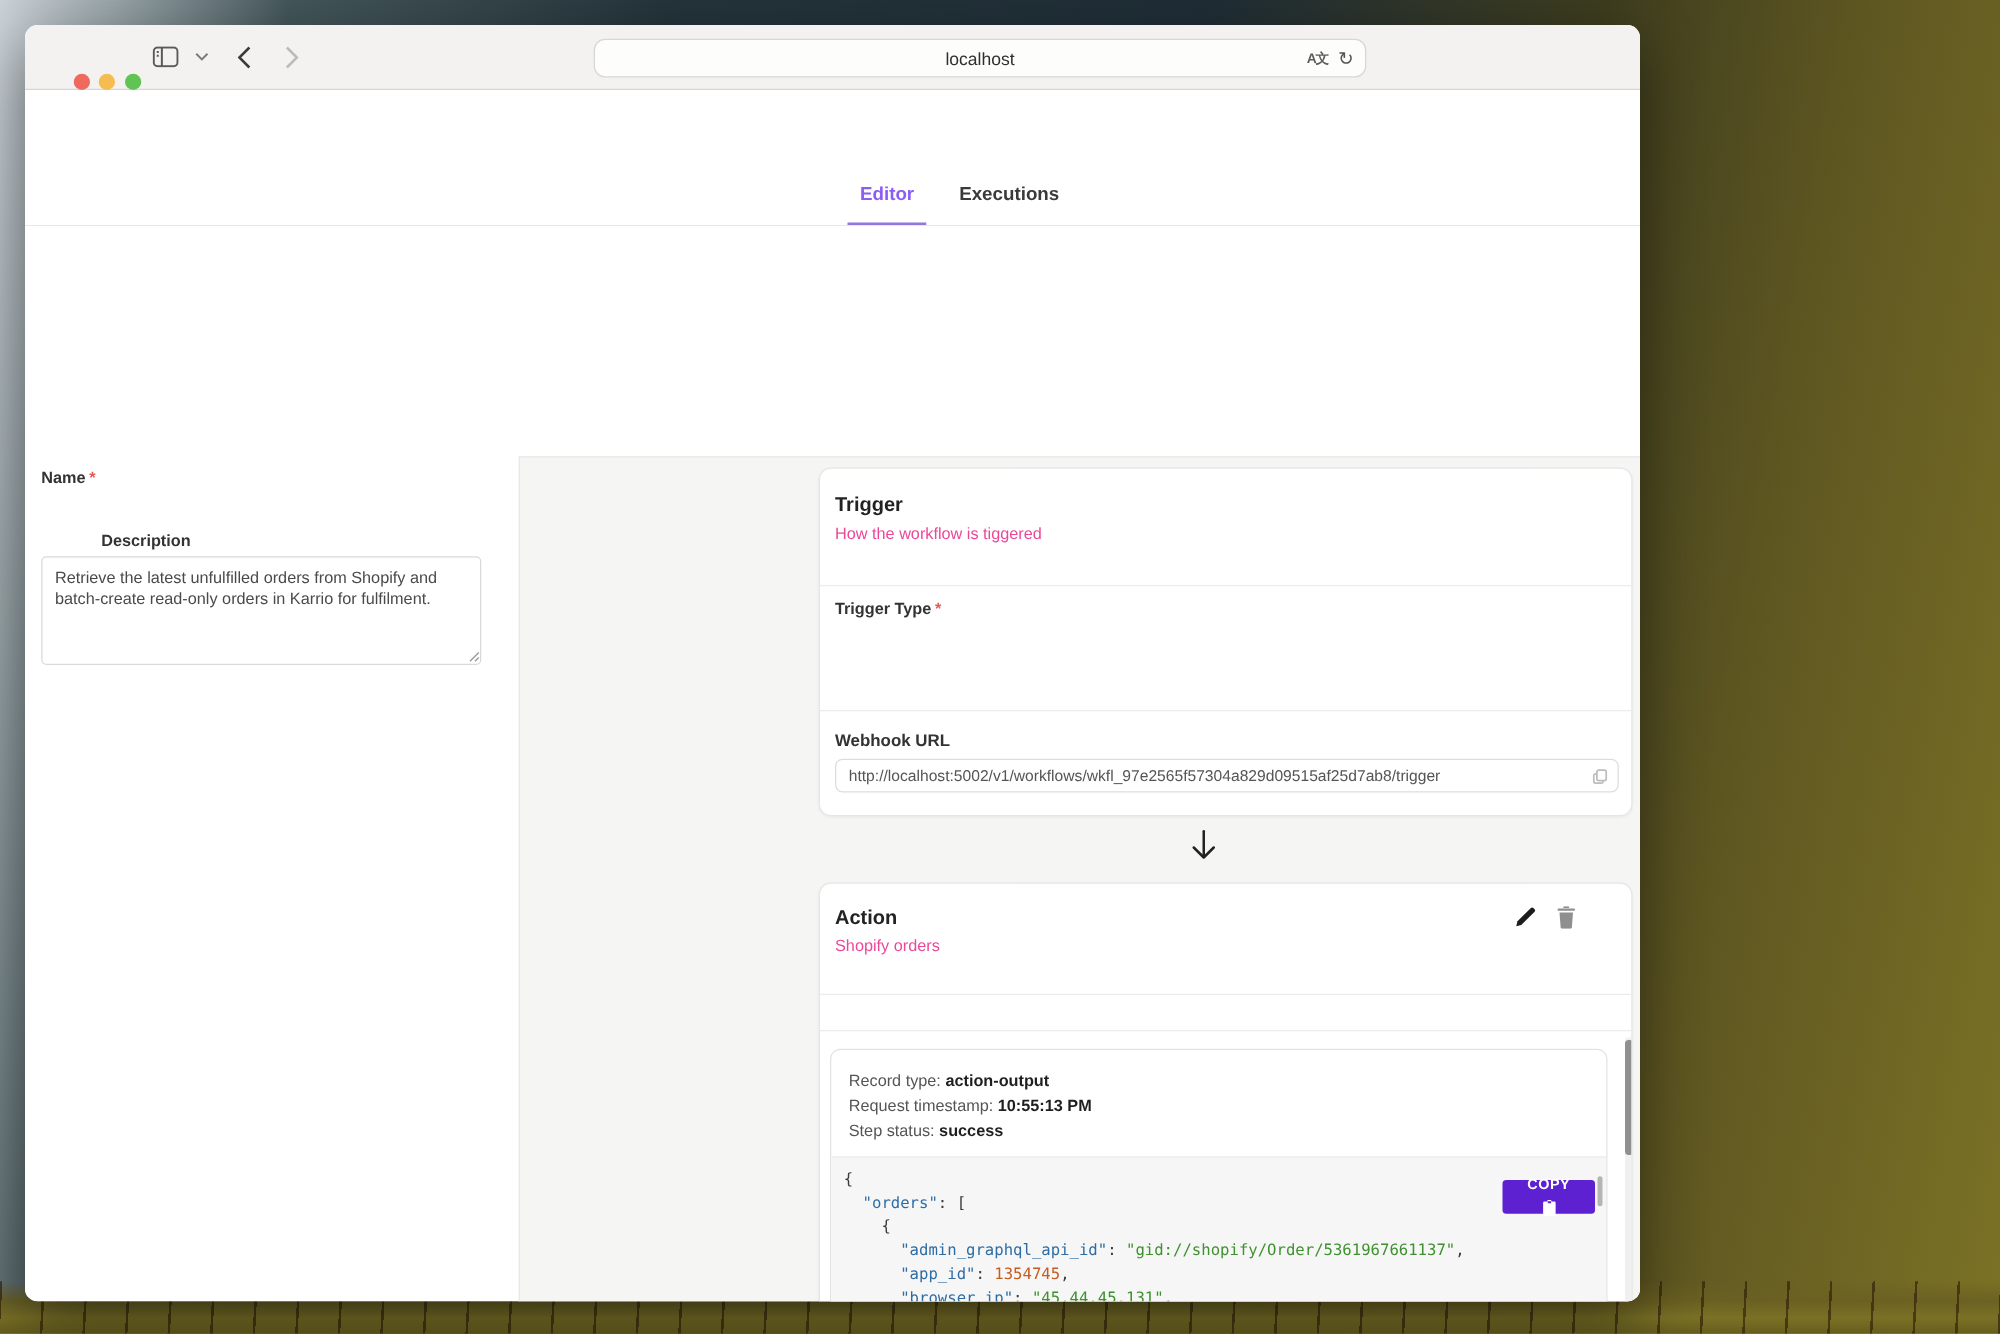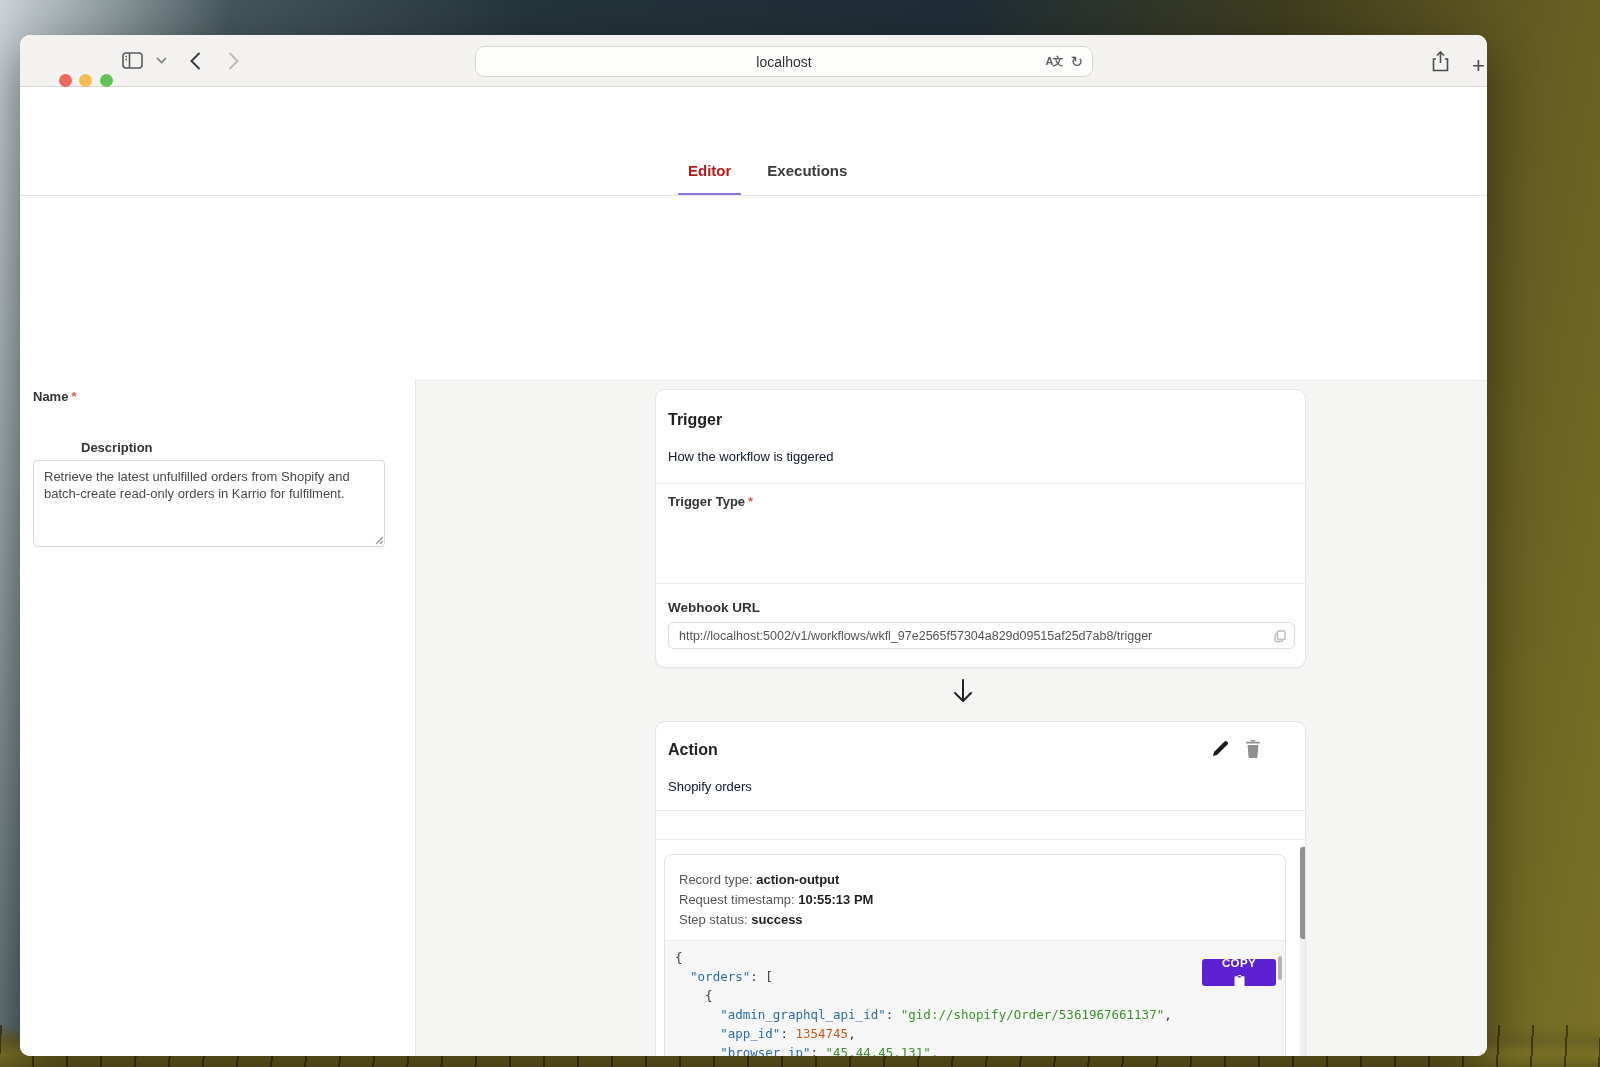--- a/index.html
+++ b/index.html
@@ -11,21 +11,21 @@
       linear-gradient(100deg, #ccd2d8 0%, #9aa6aa 5%, #44565a 13%, #24343b 30%, #1f2d36 54%, #3e3d1e 72%, #5f5721 84%, #7b7226 100%);
     overflow: hidden;
   }
   .ground {
     position:absolute; left:0; right:0; bottom:0; height:42px;
     background-image:
       repeating-linear-gradient(93deg, rgba(48,30,8,.65) 0 2px, transparent 2px 34px),
       linear-gradient(180deg, rgba(100,90,32,0) 0%, rgba(106,96,34,.92) 38%, #7a7126 70%, #665d1e 100%);
   }
   .win {
-    position:absolute; left:20px; top:35px; width:1467px; height:1021px;
+    position:absolute; left:20px; top:20px; width:1292px; height:1021px;
     background:#fff; border-radius:10px; overflow:hidden;
     box-shadow: 0 18px 50px rgba(0,0,0,.45);
   }
   
   .chrome {
     position:absolute; left:0; top:0; right:0; height:52px;
     background:#f3f2f0; border-bottom:1px solid #d8d6d3;
   }
   .light { position:absolute; top:39px; width:13px; height:13px; border-radius:50%; }
   .l-red { left:39px; background:#ee6a5f; }
@@ -47,21 +47,21 @@
   .page-title { position:absolute; left:48px; top:72px; font-size:16px; font-weight:600; color:#2b2b2b; }
   .save-btn {
     position:absolute; left:1458px; top:68px; width:50px; height:29px;
     background:#3cbc81; color:#fff; border:none; border-radius:6px;
     font-size:13px; font-family:inherit; cursor:pointer;
   }
   
   .tabbar { position:absolute; left:0; top:110px; right:0; height:51px; border-bottom:1px solid #e8e8e8; background:#fff; }
   .tabbar .tabs { position:absolute; left:668px; top:0; height:100%; display:flex; gap:36px; }
   .top-tab { display:flex; align-items:center; font-size:15px; font-weight:700; color:#3a3a3a; position:relative; cursor:pointer; }
-  .top-tab.active { color:#b91c1c; }
+  .top-tab.active { color:#8b5cf6; }
   .top-tab.active::after { content:""; position:absolute; left:-10px; right:-10px; bottom:0; height:2px; background:#9277dd; }
   
   .content { position:absolute; left:0; top:161px; right:0; bottom:0; background:#fff; }
   .field-label { font-size:13px; font-weight:700; color:#333; }
   .req { color:#e25950; margin-left:3px; }
   .name-label { position:absolute; left:13px; top:193px; }
   .name-input {
     position:absolute; left:13px; top:215px; width:352px; height:27px;
     border:1px solid #d9d9d9; border-radius:6px; background:#fff;
     font-family:inherit; font-size:13px; color:#3a3a3a; padding:0 10px;
@@ -80,21 +80,21 @@
   }
   .main-scroll { position:absolute; left:1529px; top:185px; width:8px; height:822px; }
   .main-scroll .thumb { position:absolute; left:0; top:1px; width:8px; height:322px; background:#a6a6a6; border-radius:4px; }
   
   .card {
     position:absolute; left:635px; width:651px; background:#fff;
     border:1px solid #e6e6e6; border-radius:10px;
     box-shadow:0 1px 2px rgba(0,0,0,.04);
   }
   .card-h1 { font-size:16px; font-weight:700; color:#222; }
-  .card-sub { font-size:13px; color:#0f172a; margin-top:20px; }
+  .card-sub { font-size:13px; color:#ec4899; margin-top:5px; }
   .hr { height:1px; background:#ececec; }
   .trigger-card { top:193px; height:279px; }
   .trigger-head { position:absolute; left:12px; top:21px; }
   .t-hr1 { position:absolute; left:0; right:0; top:93px; }
   .tt-label { position:absolute; left:12px; top:104px; font-size:13px; }
   .select {
     position:absolute; left:12px; top:135px; width:627px; height:34px;
     border:1px solid #dcdcdc; border-radius:8px; background:#fff;
     display:flex; align-items:center; font-size:15px; color:#333;
     padding:0 12px; cursor:pointer;

